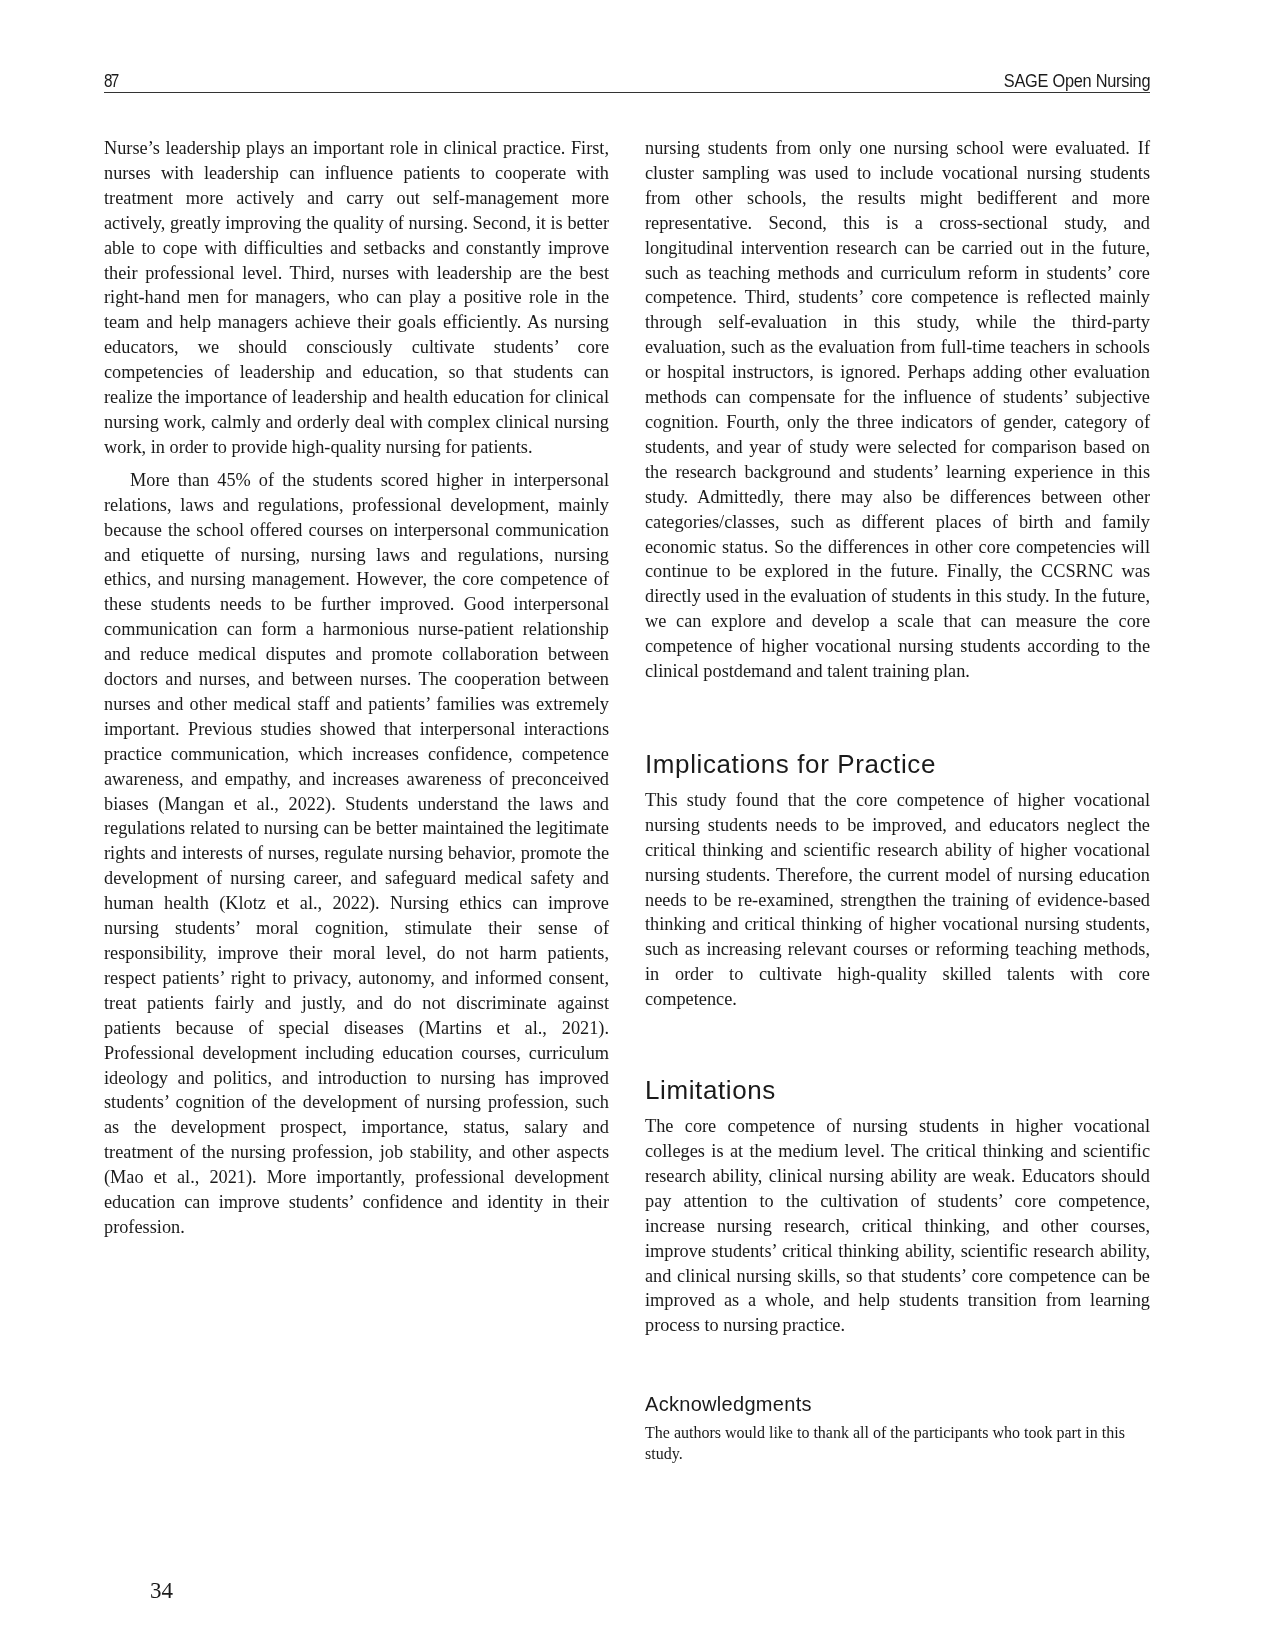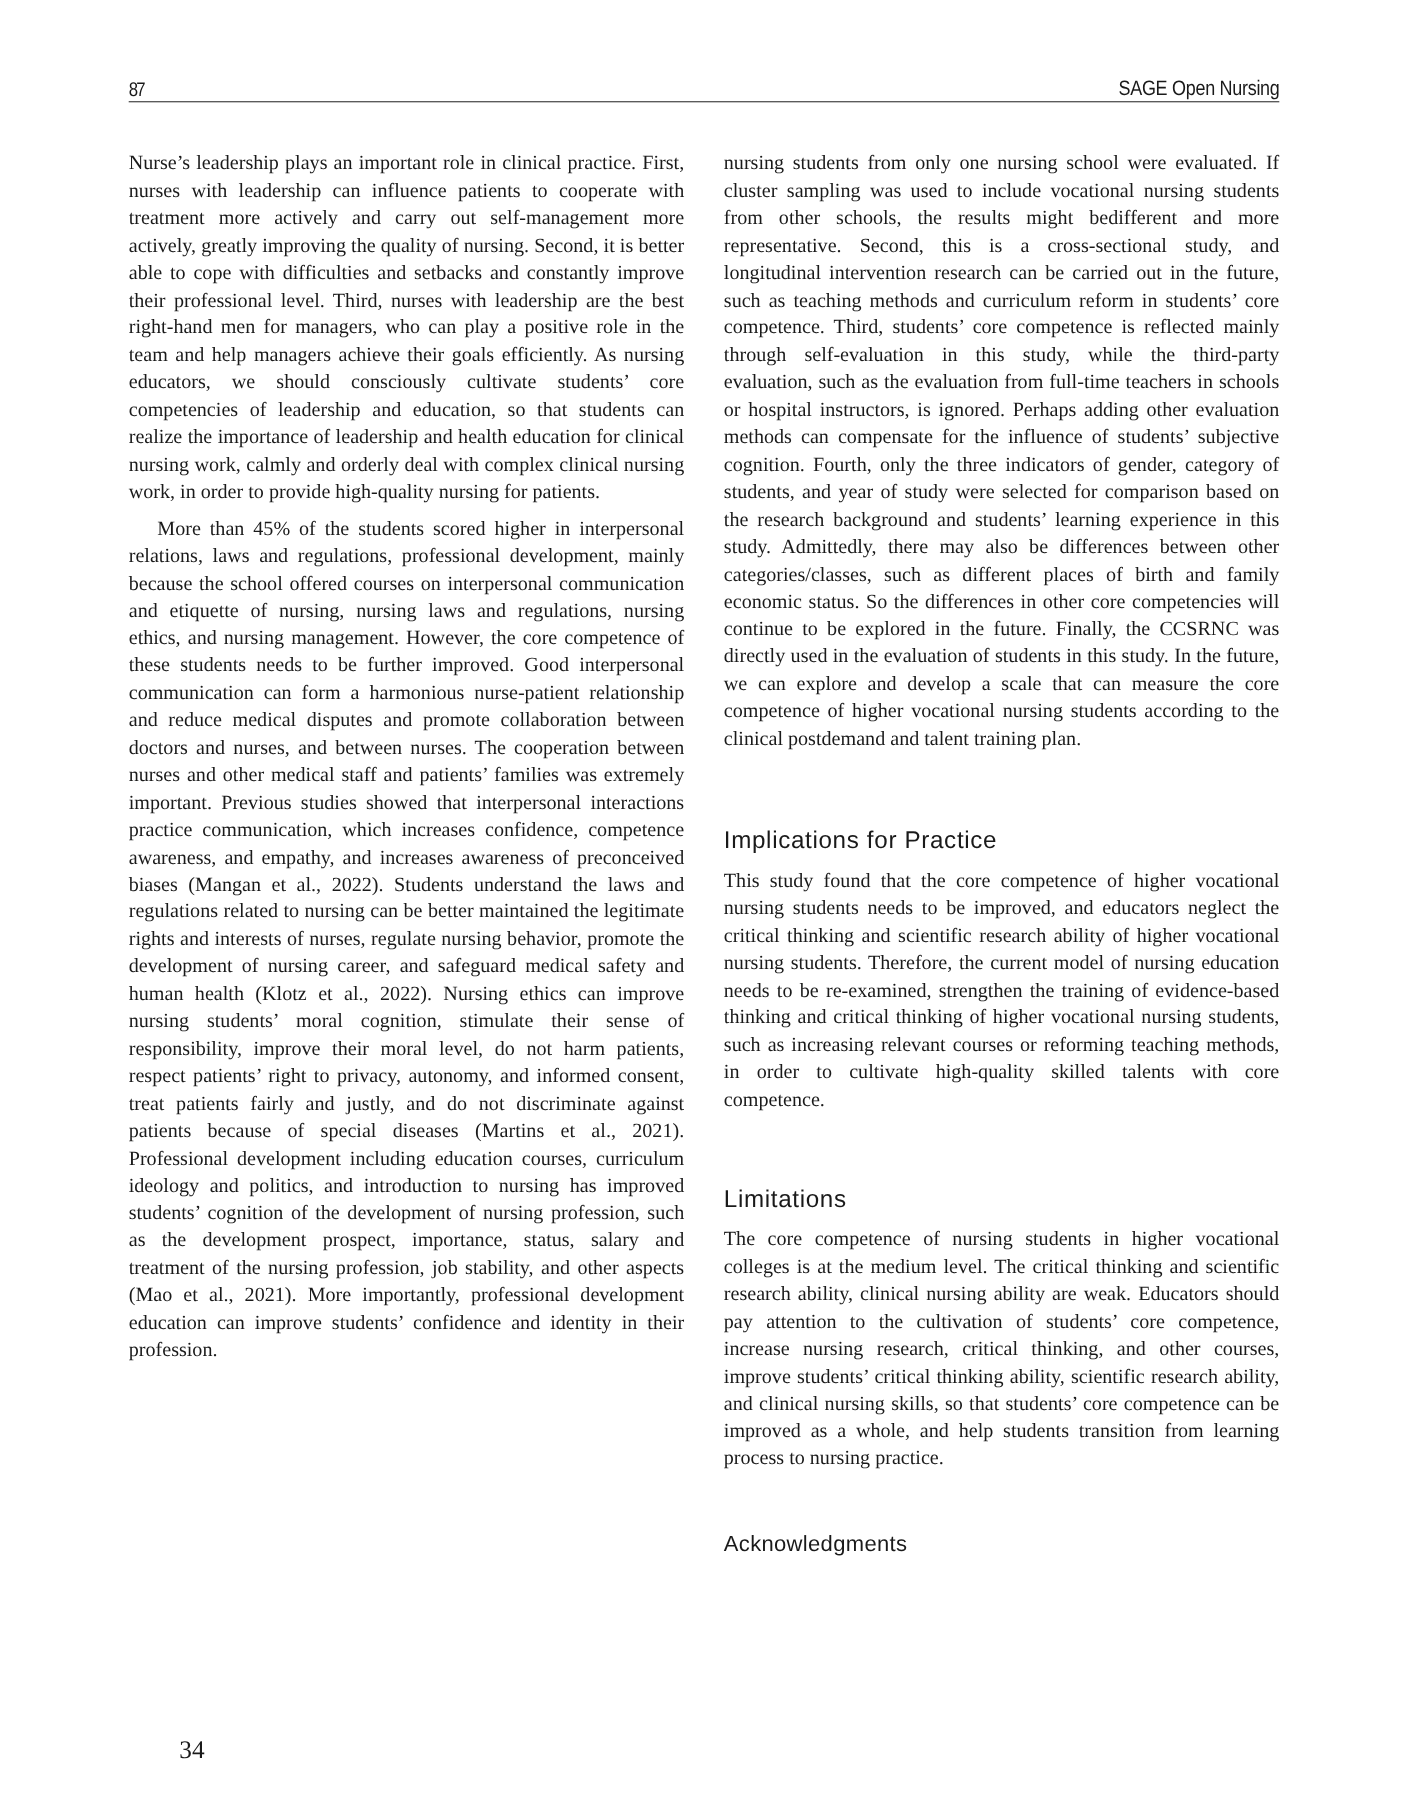--- a/index.html
+++ b/index.html
@@ -1,26 +1,26 @@
 <!DOCTYPE html>
 <html><head>
 <meta charset="utf-8">
 <style>
   html, body { margin: 0; padding: 0; background: #ffffff; }
   body { width: 1275px; height: 1650px; position: relative; overflow: hidden; color: #1a1a1a; }
-  .page { position: absolute; left: 0; top: 0; width: 1103px; height: 1650px; margin-left: 13px; }
+  .page { position: absolute; left: 0; top: 0; width: 1103px; height: 1650px; }
   .running-head { position: absolute; left: 104px; top: 70px; width: 1046px; height: 22px; border-bottom: 1.5px solid #333; }
   .page-num-top { position: absolute; left: 0; bottom: 0px; font-family: "Liberation Sans", sans-serif; font-size: 18px; letter-spacing: -2px; transform: scaleX(0.85); transform-origin: left bottom; }
   .journal-name { position: absolute; right: 0; bottom: 0px; font-family: "Liberation Sans", sans-serif; font-size: 19px; transform: scaleX(0.86); transform-origin: right bottom; letter-spacing: -0.3px; }
   .col { position: absolute; top: 136px; width: 505px; font-family: "Liberation Serif", serif; font-size: 18.3px; line-height: 24.9px; text-align: justify; hyphens: manual; }
   .col-left { left: 104px; }
   .col-right { left: 645px; }
   .col p { margin: 0; }
   .indent { text-indent: 26px; margin-top: 8px !important; }
-  .h2 { font-family: "Liberation Sans", sans-serif; font-size: 22px; font-weight: normal; letter-spacing: 0.6px; margin: 0; line-height: 28px; }
+  .h2 { font-family: "Liberation Sans", sans-serif; font-size: 26px; font-weight: normal; letter-spacing: 0.6px; margin: 0; line-height: 28px; }
   .h3 { font-family: "Liberation Sans", sans-serif; font-size: 20px; font-weight: normal; letter-spacing: 0.3px; margin: 0; line-height: 24px; }
   .ack-text { font-size: 16px; line-height: 21px; }
   .page-num-bottom { position: absolute; left: 150px; top: 1578px; font-family: "Liberation Serif", serif; font-size: 23px; }
 </style>
 </head>
 <body>
 
 <div class="page">
 
   <div class="running-head">
@@ -33,16 +33,17 @@
     <p class="indent">More than 45% of the students scored higher in interpersonal relations, laws and regulations, professional development, mainly because the school offered courses on interpersonal communication and etiquette of nursing, nursing laws and regulations, nursing ethics, and nursing management. However, the core competence of these students needs to be further improved. Good interpersonal communication can form a harmonious nurse-patient relationship and reduce medical disputes and promote collaboration between doctors and nurses, and between nurses. The cooperation between nurses and other medical staff and patients’ families was extremely important. Previous studies showed that interpersonal interactions practice communication, which increases confidence, competence awareness, and empathy, and increases awareness of preconceived biases (Mangan et al., 2022). Students understand the laws and regulations related to nursing can be better maintained the legitimate rights and interests of nurses, regulate nursing behavior, promote the development of nursing career, and safeguard medical safety and human health (Klotz et al., 2022). Nursing ethics can improve nursing students’ moral cognition, stimulate their sense of responsibility, improve their moral level, do not harm patients, respect patients’ right to privacy, autonomy, and informed consent, treat patients fairly and justly, and do not discriminate against patients because of special diseases (Martins et al., 2021). Professional development including education courses, curriculum ideology and politics, and introduction to nursing has improved students’ cognition of the development of nursing profession, such as the development prospect, importance, status, salary and treatment of the nursing profession, job stability, and other aspects (Mao et al., 2021). More importantly, professional development education can improve students’ confidence and identity in their profession.</p>
   </div>
 
   <div class="col col-right">
     <p>nursing students from only one nursing school were evaluated. If cluster sampling was used to include vocational nursing students from other schools, the results might bedifferent and more representative. Second, this is a cross-sectional study, and longitudinal intervention research can be carried out in the future, such as teaching methods and curriculum reform in students’ core competence. Third, students’ core competence is reflected mainly through self-evaluation in this study, while the third-party evaluation, such as the evaluation from full-time teachers in schools or hospital instructors, is ignored. Perhaps adding other evaluation methods can compensate for the influence of students’ subjective cognition. Fourth, only the three indicators of gender, category of students, and year of study were selected for comparison based on the research background and students’ learning experience in this study. Admittedly, there may also be differences between other categories/classes, such as different places of birth and family economic status. So the differences in other core competencies will continue to be explored in the future. Finally, the CCSRNC was directly used in the evaluation of students in this study. In the future, we can explore and develop a scale that can measure the core competence of higher vocational nursing students according to the clinical postdemand and talent training plan.</p>
     <h2 class="h2" style="margin-top:66px;margin-bottom:10px;">Implications for Practice</h2>
     <p>This study found that the core competence of higher vocational nursing students needs to be improved, and educators neglect the critical thinking and scientific research ability of higher vocational nursing students. Therefore, the current model of nursing education needs to be re-examined, strengthen the training of evidence-based thinking and critical thinking of higher vocational nursing students, such as increasing relevant courses or reforming teaching methods, in order to cultivate high-quality skilled talents with core competence.</p>
     <h2 class="h2" style="margin-top:64px;margin-bottom:10px;">Limitations</h2>
     <p>The core competence of nursing students in higher vocational colleges is at the medium level. The critical thinking and scientific research ability, clinical nursing ability are weak. Educators should pay attention to the cultivation of students’ core competence, increase nursing research, critical thinking, and other courses, improve students’ critical thinking ability, scientific research ability, and clinical nursing skills, so that students’ core competence can be improved as a whole, and help students transition from learning process to nursing practice.</p>
     <h3 class="h3" style="margin-top:54px;margin-bottom:6px;">Acknowledgments</h3>
+    <p class="ack-text" style="text-align:left;">The authors would like to thank all of the participants who took part in this study.</p>
   </div>
 
   <div class="page-num-bottom">34</div>
 </div>
 
 </body></html>

